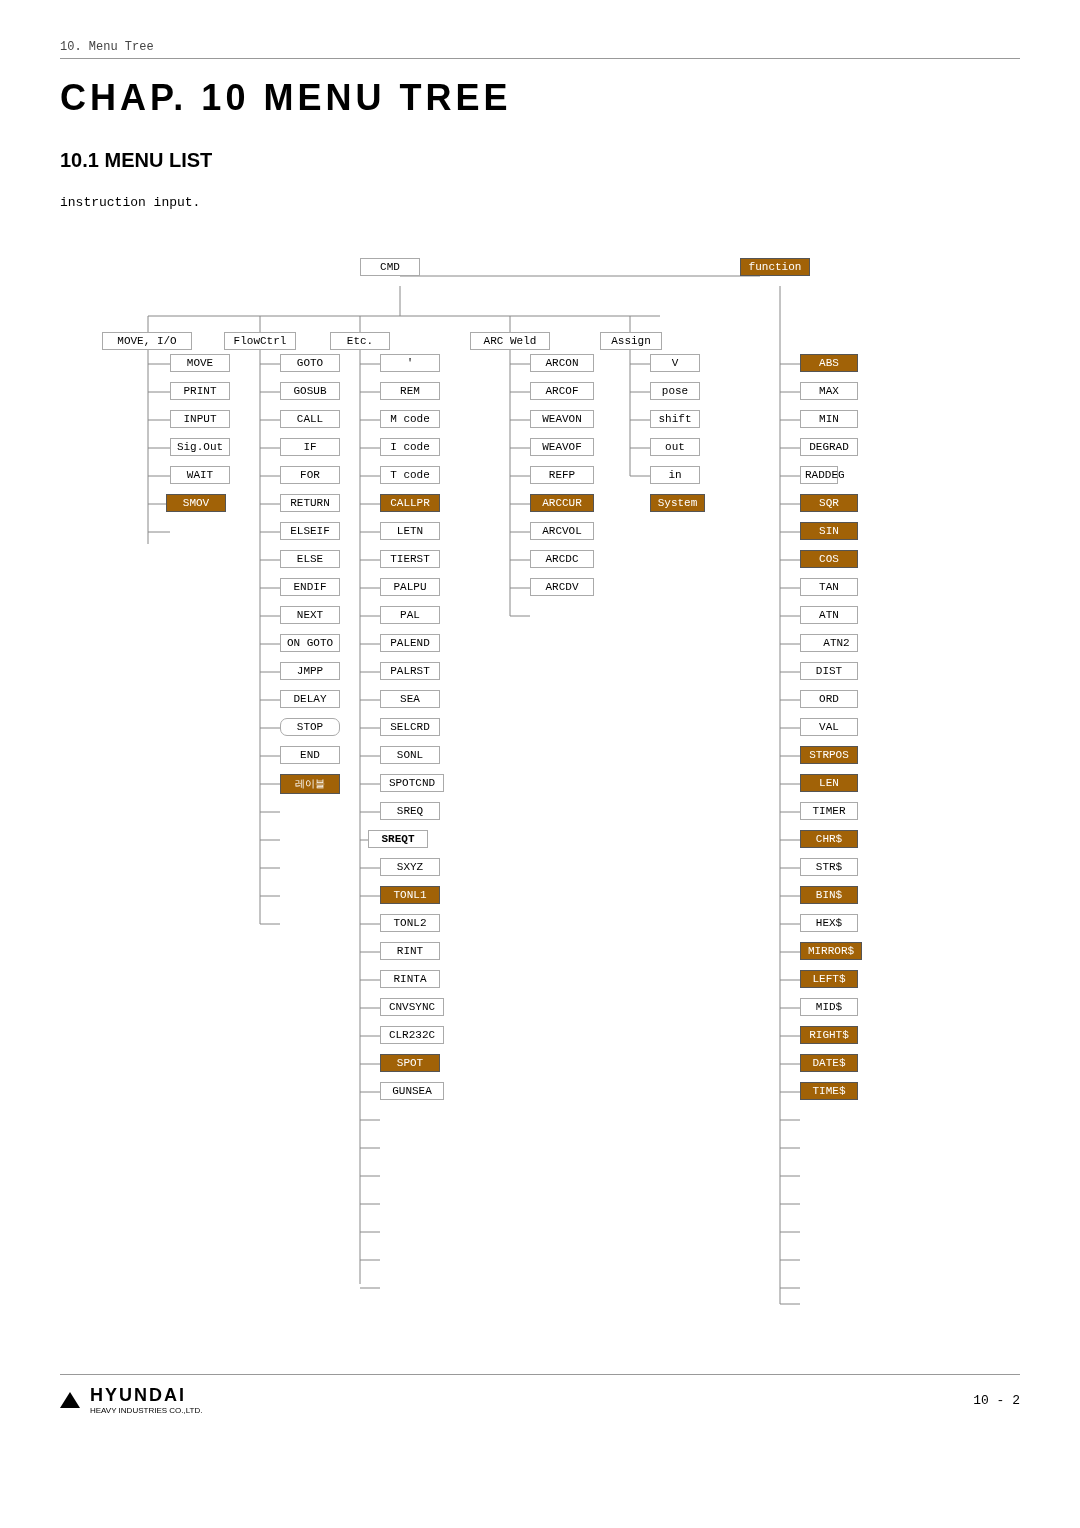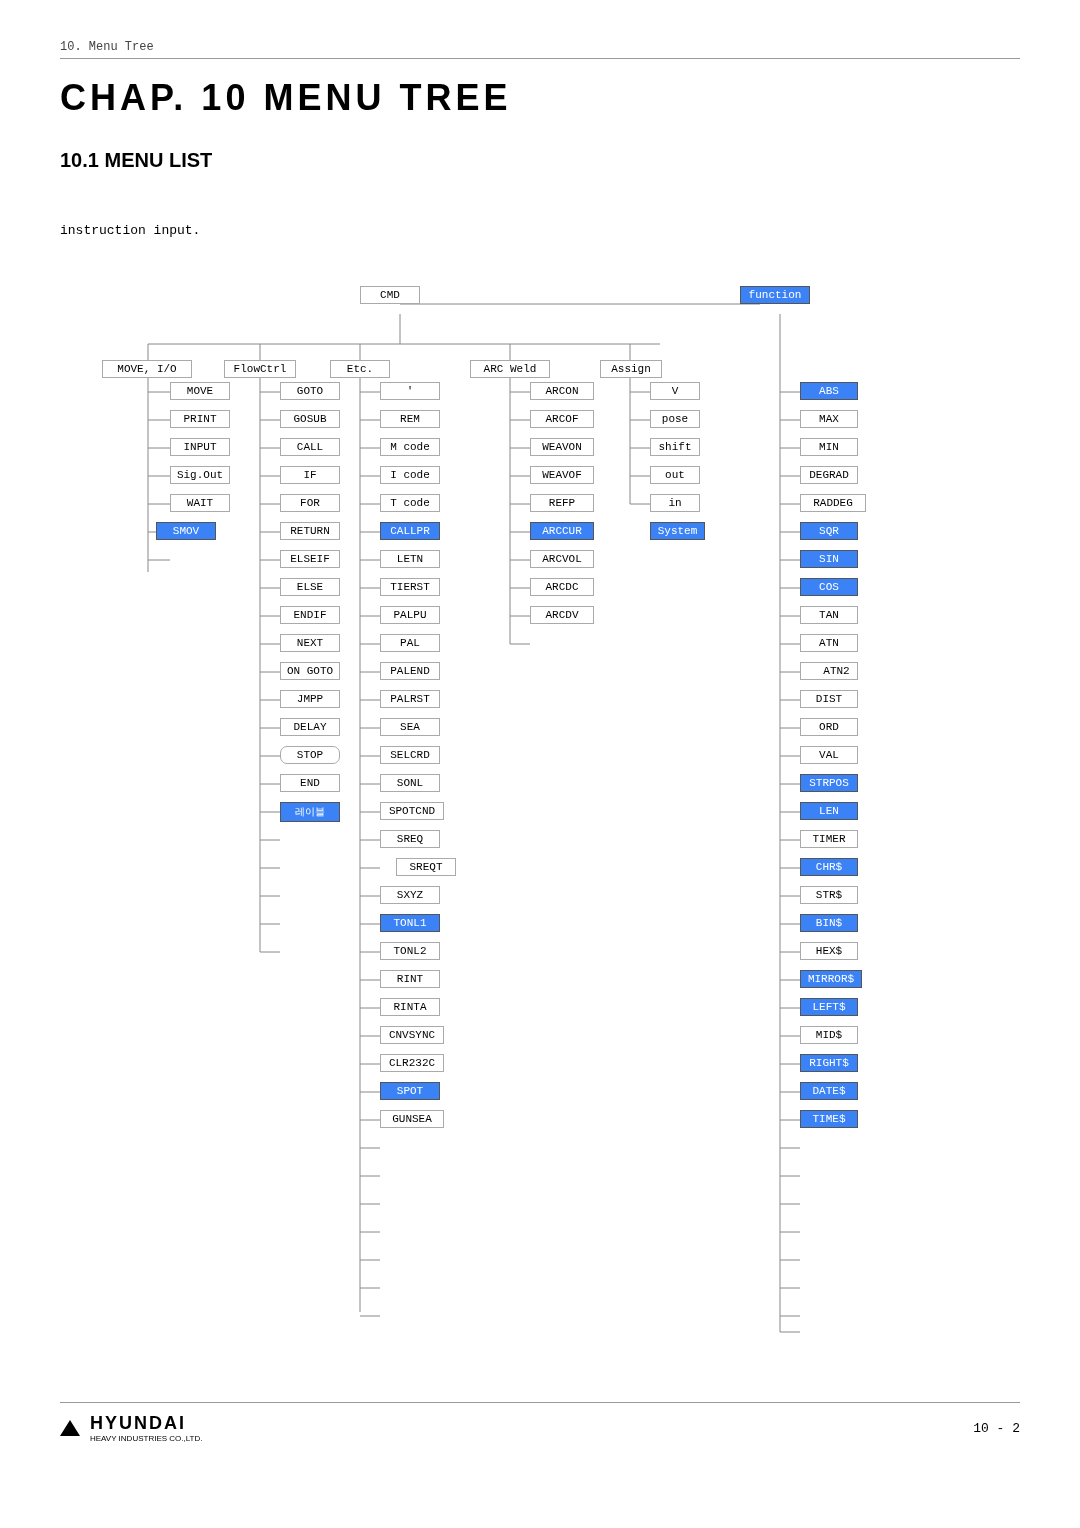--- a/index.html
+++ b/index.html
@@ -27,21 +27,21 @@
       font-size: 36px;
       font-weight: bold;
       font-family: Arial, sans-serif;
       letter-spacing: 4px;
       margin-bottom: 30px;
     }
     .section-title {
       font-size: 20px;
       font-weight: bold;
       font-family: Arial, sans-serif;
-      margin-bottom: 28px;
+      margin-bottom: 0;
     }
     .description {
       font-size: 13px;
       font-family: 'Courier New', Courier, monospace;
       margin-bottom: 30px;
       line-height: 1.6;
     }
 
     
     .tree-container {
@@ -55,21 +55,21 @@
       position: absolute;
       border: 1px solid #aaa;
       background: #fff;
       text-align: center;
       font-size: 11px;
       font-family: 'Courier New', Courier, monospace;
       padding: 2px 4px;
       white-space: nowrap;
     }
     .node.dark {
-      background: #3b82f6;
+      background: #a16207;
       color: #fff;
       border: 1px solid #555;
     }
 
     
     .tree-svg {
       position: absolute;
       top: 0; left: 0;
       width: 100%;
       height: 100%;
@@ -282,21 +282,21 @@
   <div class="node" style="left:164px; top:88px; width:72px;">FlowCtrl</div>
   <div class="node" style="left:270px; top:88px; width:60px;">Etc.</div>
   <div class="node" style="left:410px; top:88px; width:80px;">ARC Weld</div>
   <div class="node" style="left:540px; top:88px; width:62px;">Assign</div>
 
   <div class="node" style="left:110px; top:110px; width:60px;">MOVE</div>
   <div class="node" style="left:110px; top:138px; width:60px;">PRINT</div>
   <div class="node" style="left:110px; top:166px; width:60px;">INPUT</div>
   <div class="node" style="left:110px; top:194px; width:60px;">Sig.Out</div>
   <div class="node" style="left:110px; top:222px; width:60px;">WAIT</div>
-  <div class="node dark" style="left:96px; top:250px; width:60px;">SMOV</div>
+  <div class="node dark" style="left:106px; top:250px; width:60px;">SMOV</div>
 
   <div class="node" style="left:220px; top:110px; width:60px;">GOTO</div>
   <div class="node" style="left:220px; top:138px; width:60px;">GOSUB</div>
   <div class="node" style="left:220px; top:166px; width:60px;">CALL</div>
   <div class="node" style="left:220px; top:194px; width:60px;">IF</div>
   <div class="node" style="left:220px; top:222px; width:60px;">FOR</div>
   <div class="node" style="left:220px; top:250px; width:60px;">RETURN</div>
   <div class="node" style="left:220px; top:278px; width:60px;">ELSEIF</div>
   <div class="node" style="left:220px; top:306px; width:60px;">ELSE</div>
   <div class="node" style="left:220px; top:334px; width:60px;">ENDIF</div>
@@ -318,21 +318,21 @@
   <div class="node" style="left:320px; top:306px; width:60px;">TIERST</div>
   <div class="node" style="left:320px; top:334px; width:60px;">PALPU</div>
   <div class="node" style="left:320px; top:362px; width:60px;">PAL</div>
   <div class="node" style="left:320px; top:390px; width:60px;">PALEND</div>
   <div class="node" style="left:320px; top:418px; width:60px;">PALRST</div>
   <div class="node" style="left:320px; top:446px; width:60px;">SEA</div>
   <div class="node" style="left:320px; top:474px; width:60px;">SELCRD</div>
   <div class="node" style="left:320px; top:502px; width:60px;">SONL</div>
   <div class="node" style="left:320px; top:530px; width:64px;">SPOTCND</div>
   <div class="node" style="left:320px; top:558px; width:60px;">SREQ</div>
-  <div class="node" style="left:336px; top:586px; width:60px;">SREQT</div>
+  <div class="node" style="left:308px; top:586px; width:60px;font-weight:bold;">SREQT</div>
   <div class="node" style="left:320px; top:614px; width:60px;">SXYZ</div>
   <div class="node dark" style="left:320px; top:642px; width:60px;">TONL1</div>
   <div class="node" style="left:320px; top:670px; width:60px;">TONL2</div>
   <div class="node" style="left:320px; top:698px; width:60px;">RINT</div>
   <div class="node" style="left:320px; top:726px; width:60px;">RINTA</div>
   <div class="node" style="left:320px; top:754px; width:64px;">CNVSYNC</div>
   <div class="node" style="left:320px; top:782px; width:64px;">CLR232C</div>
   <div class="node dark" style="left:320px; top:810px; width:60px;">SPOT</div>
   <div class="node" style="left:320px; top:838px; width:64px;">GUNSEA</div>
 
@@ -350,21 +350,21 @@
   <div class="node" style="left:590px; top:138px; width:50px;">pose</div>
   <div class="node" style="left:590px; top:166px; width:50px;">shift</div>
   <div class="node" style="left:590px; top:194px; width:50px;">out</div>
   <div class="node" style="left:590px; top:222px; width:50px;">in</div>
   <div class="node dark" style="left:590px; top:250px; width:55px;">System</div>
 
   <div class="node dark" style="left:740px; top:110px; width:58px;">ABS</div>
   <div class="node" style="left:740px; top:138px; width:58px;">MAX</div>
   <div class="node" style="left:740px; top:166px; width:58px;">MIN</div>
   <div class="node" style="left:740px; top:194px; width:58px;">DEGRAD</div>
-  <div class="node" style="left:740px; top:222px; width:66px;">RADDEG</div>
+  <div class="node" style="left:740px; top:222px; width:38px;">RADDEG</div>
   <div class="node dark" style="left:740px; top:250px; width:58px;">SQR</div>
   <div class="node dark" style="left:740px; top:278px; width:58px;">SIN</div>
   <div class="node dark" style="left:740px; top:306px; width:58px;">COS</div>
   <div class="node" style="left:740px; top:334px; width:58px;">TAN</div>
   <div class="node" style="left:740px; top:362px; width:58px;">ATN</div>
   <div class="node" style="left:740px; top:390px; width:58px;padding-left:19px;">ATN2</div>
   <div class="node" style="left:740px; top:418px; width:58px;">DIST</div>
   <div class="node" style="left:740px; top:446px; width:58px;">ORD</div>
   <div class="node" style="left:740px; top:474px; width:58px;">VAL</div>
   <div class="node dark" style="left:740px; top:502px; width:58px;">STRPOS</div>

